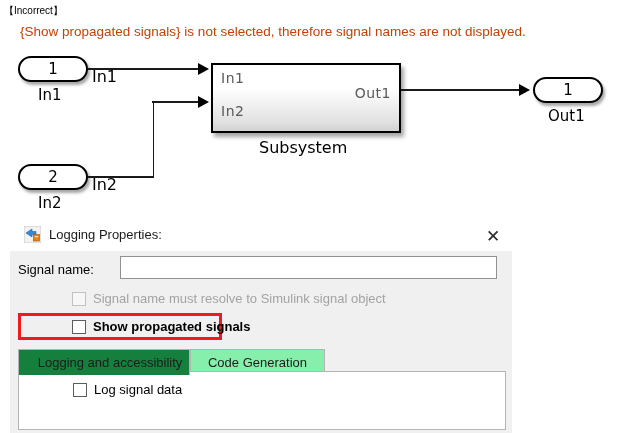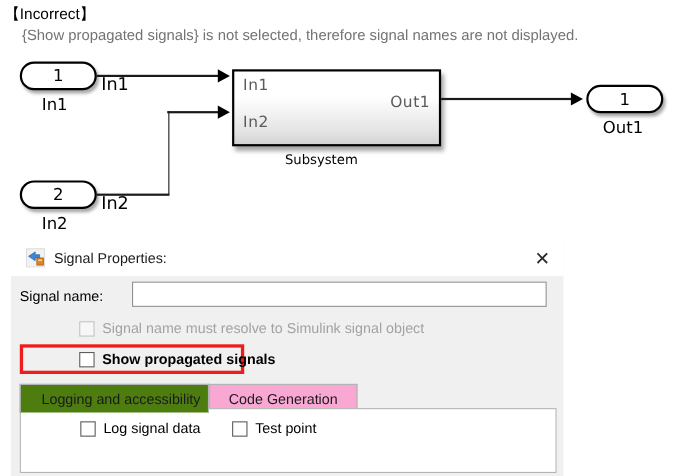--- a/index.html
+++ b/index.html
@@ -14,30 +14,30 @@
     background: #ffffff;
     font-family: "Liberation Sans", sans-serif;
     overflow: hidden;
   }
 
   
   #caption-heading {
     position: absolute;
     left: 4px;
     top: 4px;
-    font-size: 14px;
+    font-size: 10px;
     color: #000000;
     white-space: nowrap;
   }
   #caption-body {
     position: absolute;
     left: 20px;
     top: 24px;
     font-size: 13.5px;
-    color: #737373;
+    color: #c2410c;
     white-space: nowrap;
   }
 
   
   #simulink-canvas {
     position: absolute;
     left: 0;
     top: 48px;
     width: 628px;
     height: 168px;
@@ -244,32 +244,32 @@
     width: 488px;
     height: 25px;
   }
   .tab {
     position: absolute;
     top: 0;
     height: 25px;
     box-sizing: border-box;
     border: 1px solid #b4b4b4;
     border-bottom: none;
-    background: #f9a8d4;
+    background: #86efac;
     display: flex;
     align-items: center;
     justify-content: center;
     font-size: 13px;
     color: #1b1b1b;
     white-space: nowrap;
     padding: 0 10px;
     cursor: pointer;
   }
   .tab.active {
-    background: #4d7c0f;
+    background: #15803d;
     border-color: #b4b4b4;
     z-index: 3;
     height: 26px;
     padding-left: 22px;
   }
   #tab-panel {
     position: absolute;
     left: 8px;
     top: 120px;
     width: 488px;
@@ -310,41 +310,41 @@
     <div class="wire wire-h" style="left:88px; top:128px; width:66px;"></div>
     <div class="wire wire-v" style="left:152.5px; top:53px; height:76px;"></div>
     <div class="wire wire-h" style="left:152px; top:53px; width:48px;"></div>
     <div class="arrow-head" style="left:198px; top:47.5px;"></div>
 
     <div id="subsystem-block">
       <div class="sub-port-label" style="left:8px; top:5px;">In1</div>
       <div class="sub-port-label" style="left:8px; top:38px;">In2</div>
       <div class="sub-port-label" style="right:8px; top:20px;">Out1</div>
     </div>
-    <div class="block-caption" style="left:259px; top:90px; font-size:12px;">Subsystem</div>
+    <div class="block-caption" style="left:259px; top:90px; font-size:16px;">Subsystem</div>
 
     <div class="wire wire-h" style="left:401px; top:41px; width:120px;"></div>
     <div class="arrow-head" style="left:519px; top:35.5px;"></div>
 
     <div class="port-block" style="left:533px; top:29px; width:70px; height:26px;">
       <span>1</span>
     </div>
     <div class="block-caption" style="left:548px; top:59px;">Out1</div>
   </div>
 
   <div id="signal-properties-dialog">
 
     <div id="dialog-titlebar">
       <svg id="dialog-icon" viewBox="0 0 17 17">
         <rect x="0" y="0" width="17" height="17" fill="#f2f2f2" stroke="#c8c8c8" stroke-width="1"></rect>
         <path d="M2 7 L8 3 L8 5.5 L12 5.5 L12 8.5 L8 8.5 L8 11 Z" fill="#3a87d8" stroke="#1f5f9e" stroke-width="0.6"></path>
         <rect x="9.5" y="8.5" width="6" height="6.5" fill="#e08326" stroke="#a85c12" stroke-width="0.7"></rect>
         <rect x="10.8" y="10" width="3.4" height="1.3" fill="#fbd9a8"></rect>
       </svg>
-      <div id="dialog-title">Signal Properties:</div>
+      <div id="dialog-title">Logging Properties:</div>
       <div id="dialog-close-button">✕</div>
     </div>
 
     <div id="dialog-body">
 
       <div id="signal-name-label">Signal name:</div>
       <input id="signal-name-input" type="text" value="" placeholder="" style="">
 
       <div class="cb-row" id="resolve-row">
         <div class="cb-box disabled"></div>
@@ -360,22 +360,18 @@
       <div id="tab-strip">
         <div class="tab active" style="left:0px; width:172px;">Logging and accessibility</div>
         <div class="tab" style="left:172px; width:135px;">Code Generation</div>
       </div>
 
       <div id="tab-panel">
         <div class="cb-row" id="log-signal-row">
           <div class="cb-box"></div>
           <div class="cb-text">Log signal data</div>
         </div>
-        <div class="cb-row" id="test-point-row">
-          <div class="cb-box"></div>
-          <div class="cb-text">Test point</div>
-        </div>
       </div>
 
     </div>
   </div>
 
 </div>
 
 </body></html>

